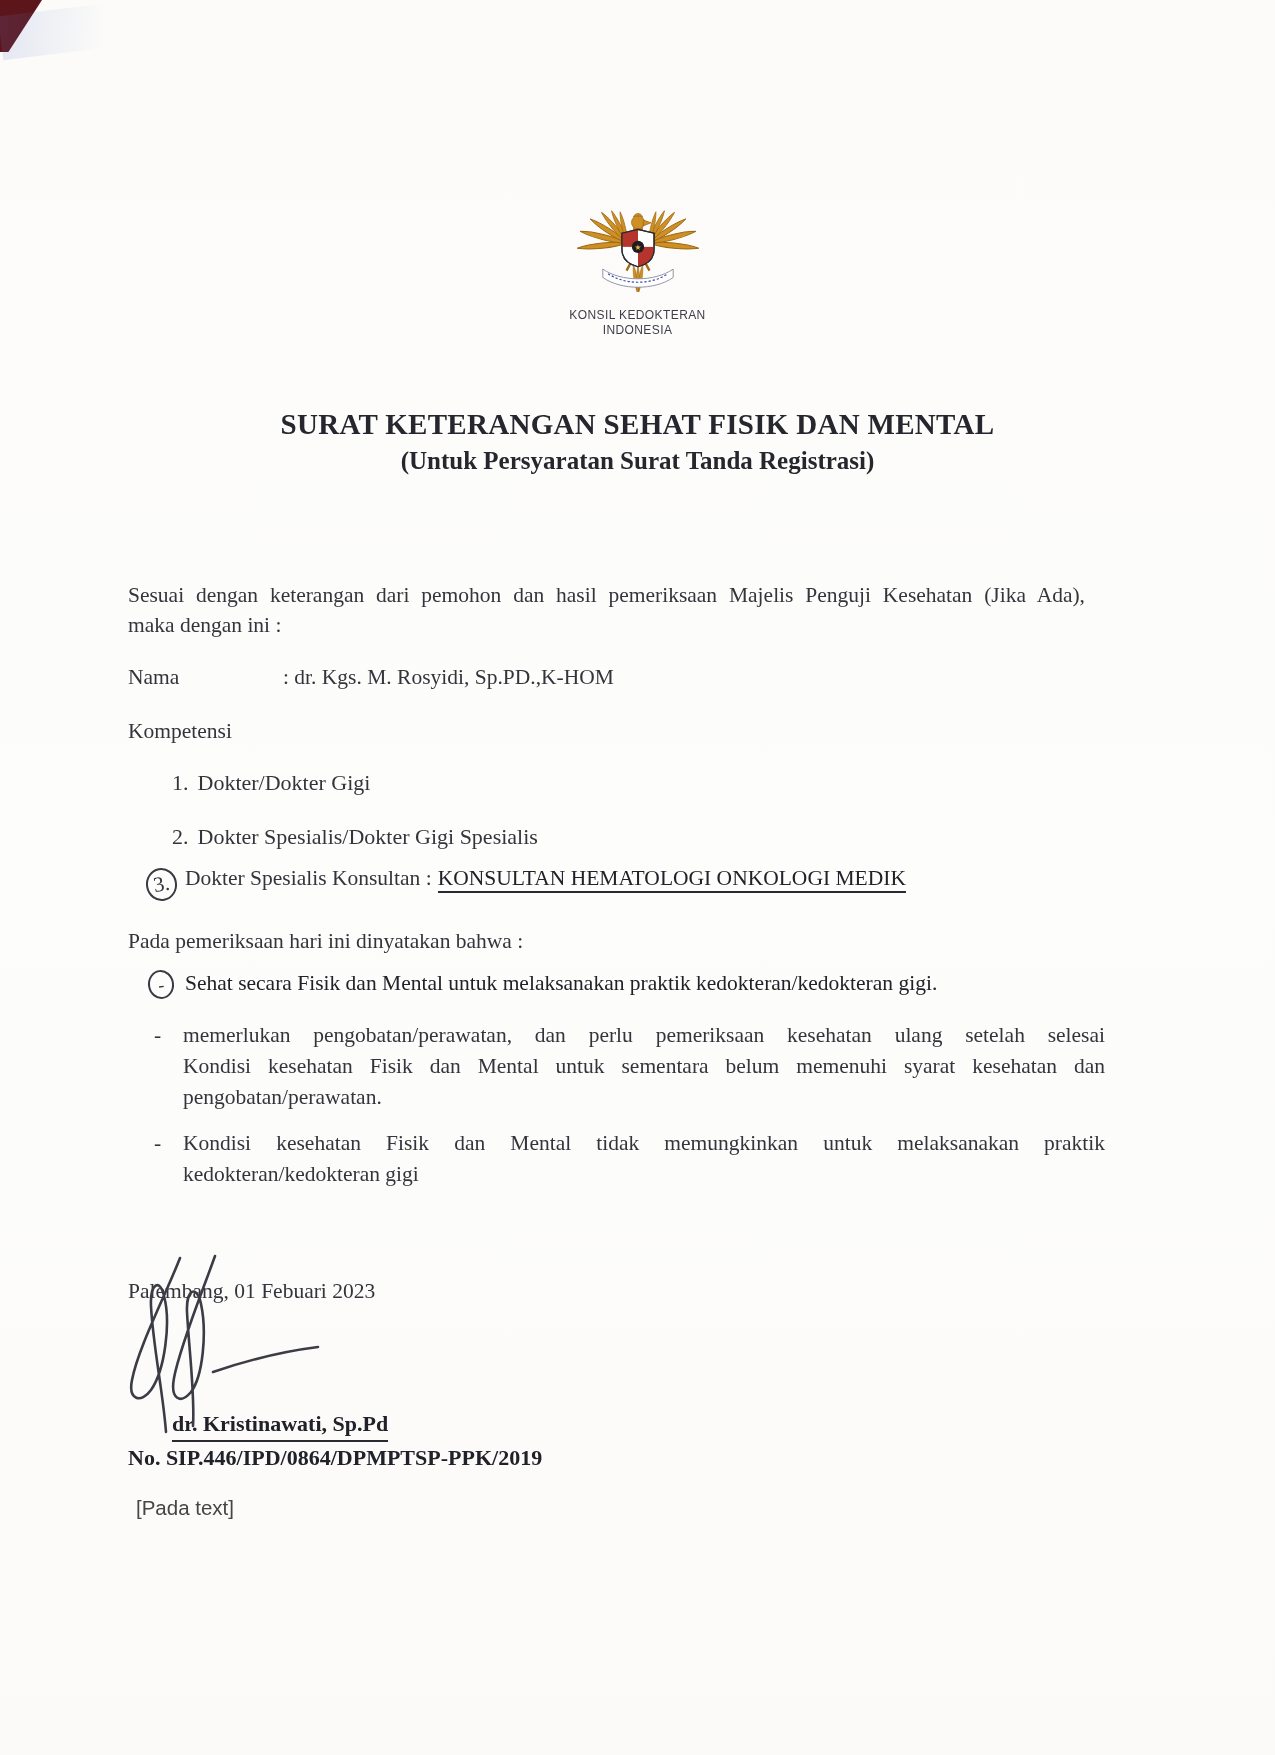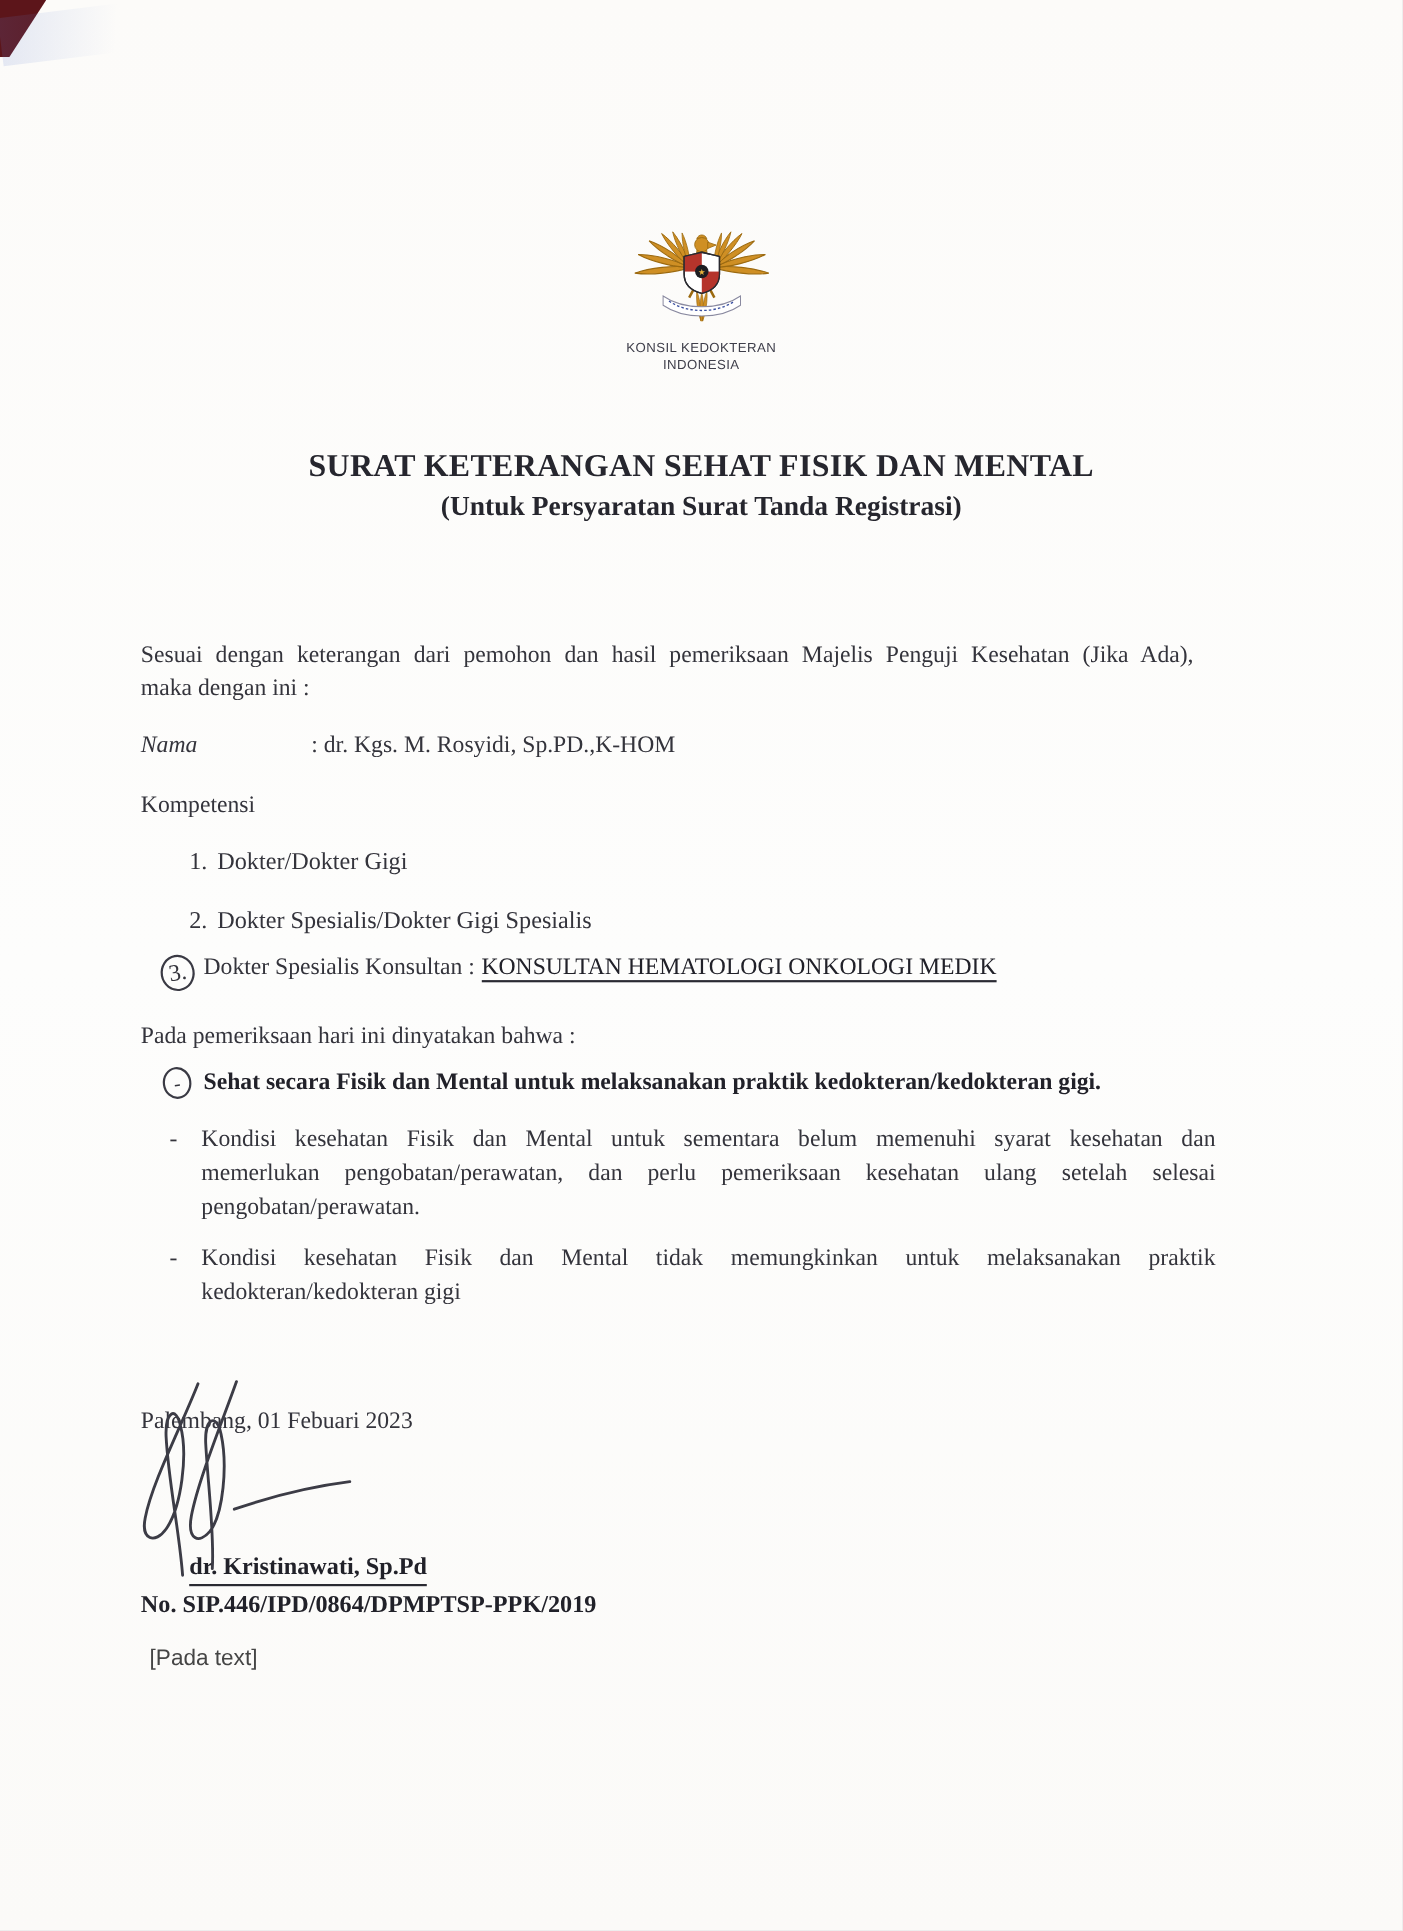--- a/index.html
+++ b/index.html
@@ -35,21 +35,21 @@
   .title-block{
     position:absolute;left:0;right:0;top:408px;
     text-align:center;font-weight:bold;color:#26262e;
   }
   .title-line1{font-size:29px;letter-spacing:0.3px;}
   .title-line2{font-size:25px;margin-top:6px;}
   .body-text{font-size:21.5px;line-height:30px;}
   .intro{position:absolute;left:128px;top:580px;width:957px;}
   .jline{text-align:justify;text-align-last:justify;}
   .name-row{position:absolute;left:128px;top:662px;width:957px;}
-  .name-label{display:inline-block;width:155px;font-style:italic;}
+  .name-label{display:inline-block;width:155px;}
   .komp-label{position:absolute;left:128px;top:716px;}
   .comp-item{position:absolute;left:172px;font-size:22px;}
   .comp-item .num{margin-right:9px;}
   .comp-item-3{position:absolute;left:146px;font-size:21.5px;}
   .num-circle{
     display:inline-flex;align-items:center;justify-content:center;
     width:27px;height:29px;border:2px solid #3a3a44;border-radius:50%;
     transform:rotate(-10deg);margin-right:8px;vertical-align:-6px;
   }
   .bold-underline{
@@ -60,21 +60,21 @@
   .statement-intro{position:absolute;left:128px;top:926px;}
   .stmt{position:absolute;}
   .stmt .marker{position:absolute;left:0;top:2px;}
   .stmt .marker-dash{position:absolute;left:8px;top:0;}
   .stmt-text{margin-left:37px;width:922px;font-size:21.5px;line-height:31px;}
   .circle-dash{
     display:flex;align-items:center;justify-content:center;
     width:22px;height:25px;border:2px solid #3a3a44;border-radius:50%;
     transform:rotate(-8deg);font-size:18px;line-height:1;
   }
-  .stmt-bold{font-weight:bold;color:#212129;}
+  .stmt-bold{font-weight:normal;color:#212129;}
   .place-date{position:absolute;left:128px;top:1276px;}
   .signature-svg{position:absolute;left:118px;top:1252px;z-index:3;}
   .signer{position:absolute;left:128px;top:1408px;font-size:22px;font-weight:bold;color:#212129;line-height:31px;}
   .signer-name{display:inline-block;border-bottom:2.5px solid #2a2a32;padding-bottom:1px;margin-left:44px;}
   .footer-placeholder{
     position:absolute;left:136px;top:1496px;
     font-family:"Liberation Sans", sans-serif;
     font-size:20.5px;color:#454545;
   }
 </style>
@@ -175,22 +175,22 @@
   <div class="stmt" style="left:148px;top:968px;width:960px;">
     <span class="marker circle-dash">
         <span>-</span>
       </span>
     <div class="stmt-text stmt-bold">Sehat secara Fisik dan Mental untuk melaksanakan praktik kedokteran/kedokteran gigi.</div>
   </div>
 
   <div class="stmt" style="left:146px;top:1020px;width:960px;">
     <span class="marker-dash body-text">-</span>
     <div class="stmt-text">
+      <div class="jline">memerlukan pengobatan/perawatan, dan perlu pemeriksaan kesehatan ulang setelah selesai</div>
       <div class="jline">Kondisi kesehatan Fisik dan Mental untuk sementara belum memenuhi syarat kesehatan dan</div>
-      <div class="jline">memerlukan pengobatan/perawatan, dan perlu pemeriksaan kesehatan ulang setelah selesai</div>
       <div>pengobatan/perawatan.</div>
     </div>
   </div>
 
   <div class="stmt" style="left:146px;top:1128px;width:960px;">
     <span class="marker-dash body-text">-</span>
     <div class="stmt-text">
       <div class="jline">Kondisi kesehatan Fisik dan Mental tidak memungkinkan untuk melaksanakan praktik</div>
       <div>kedokteran/kedokteran gigi</div>
     </div>

